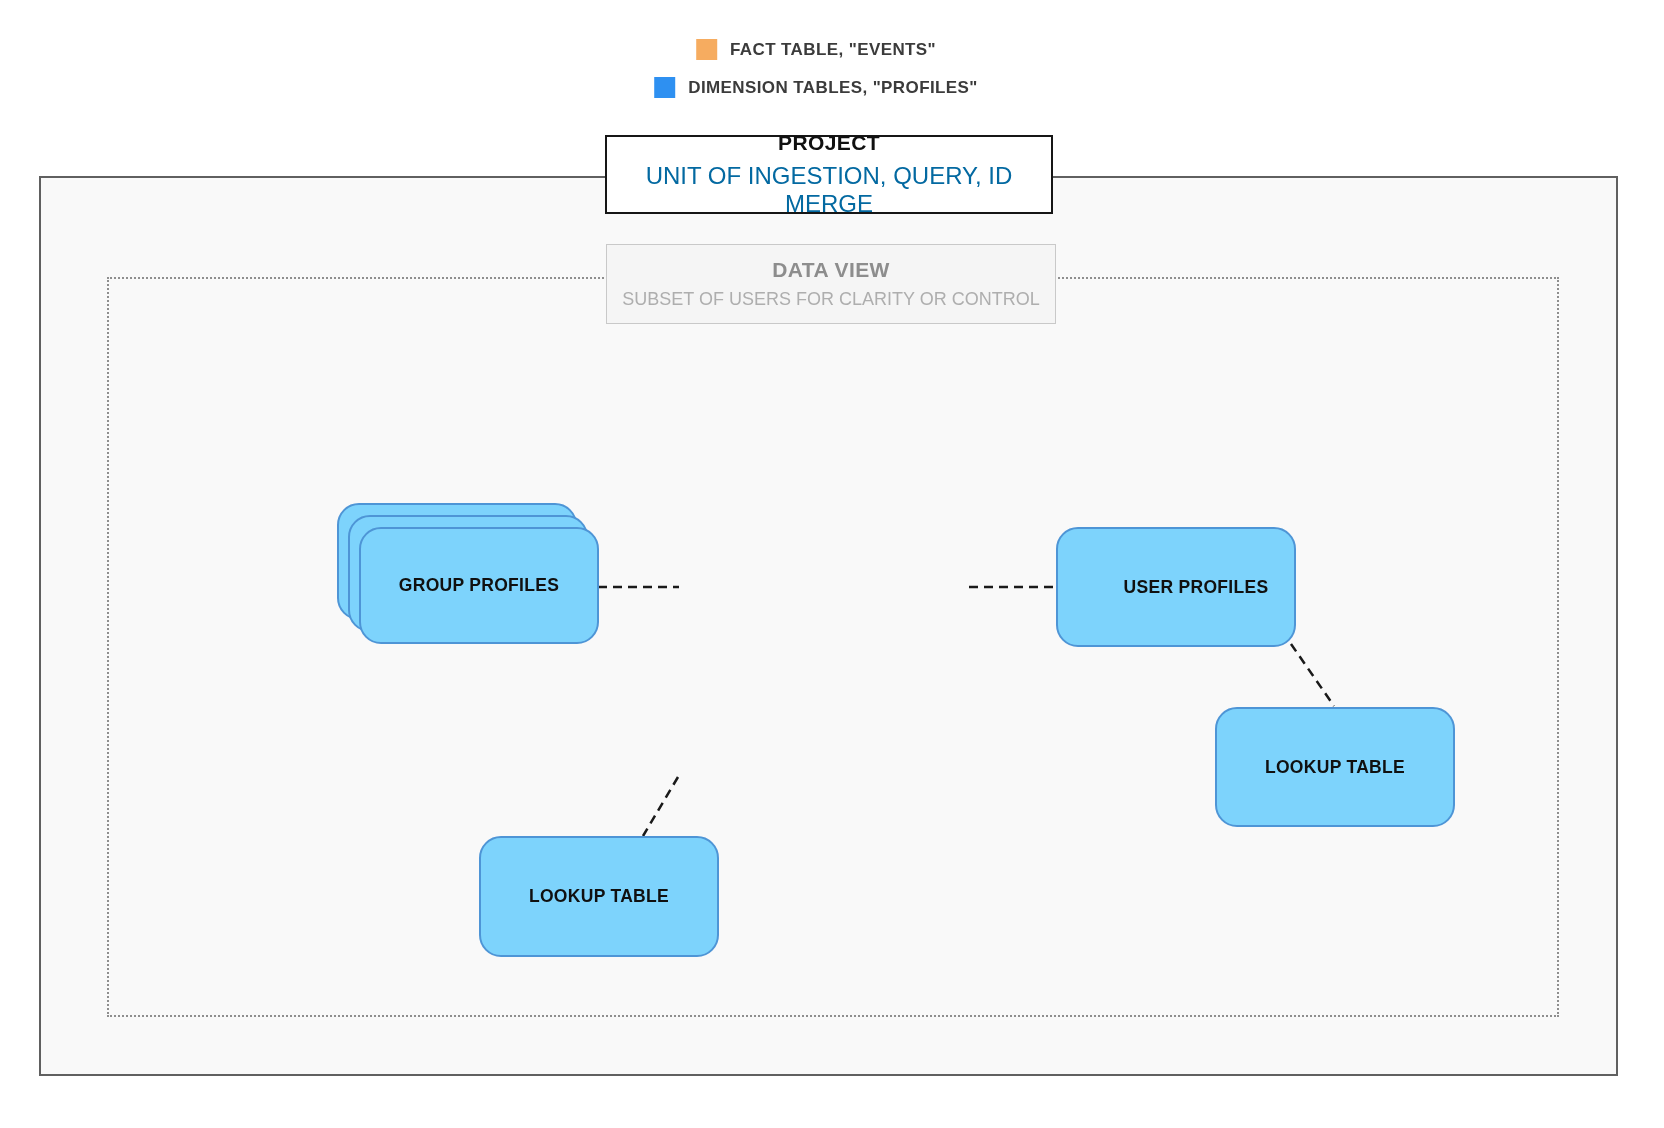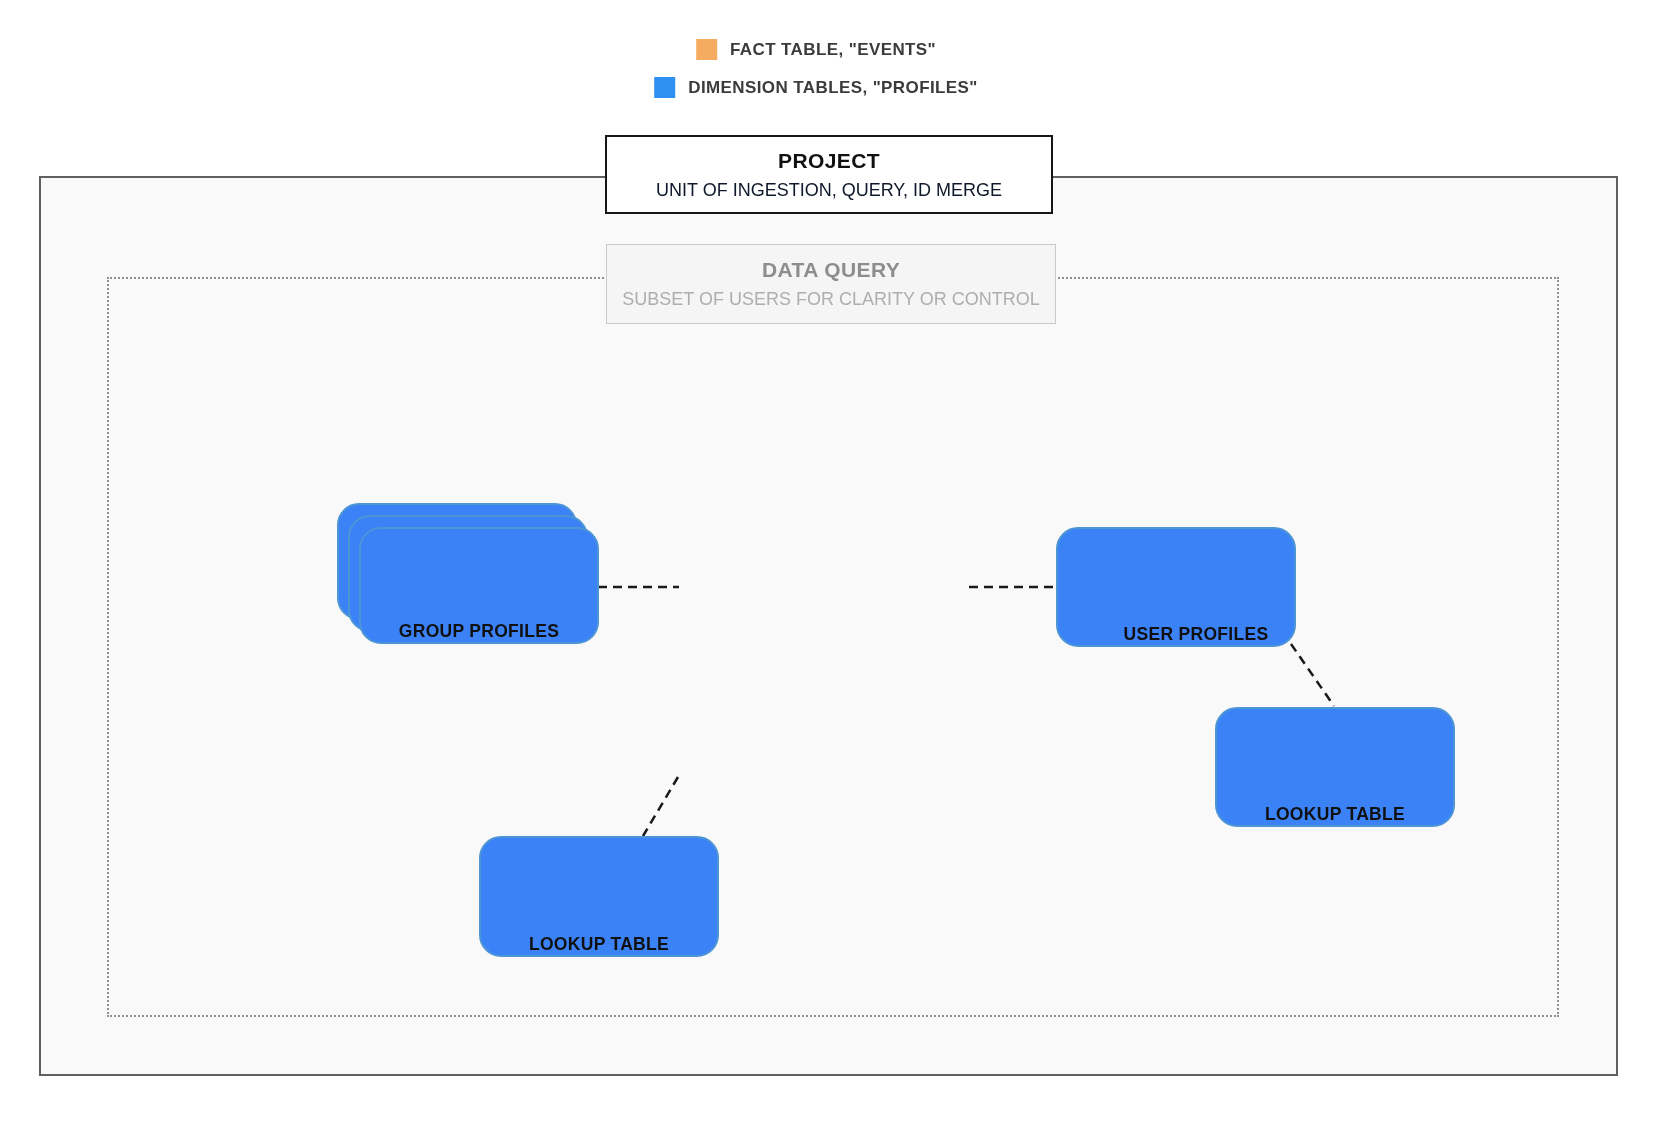--- a/index.html
+++ b/index.html
@@ -63,21 +63,21 @@
     text-align: center;
     z-index: 5;
   }
   .project-label {
     left: 605px; top: 135px;
     width: 448px; height: 79px;
     background: #ffffff;
     border: 2.5px solid #161616;
   }
   .project-title { font-size: 21px; font-weight: bold; color: #101010; letter-spacing: 0.4px; }
-  .project-subtitle { font-size: 18px; color: #0f172a; }
+  .project-subtitle { font-size: 24px; color: #0369a1; }
 
   .dataview-label {
     left: 606px; top: 244px;
     width: 450px; height: 80px;
     background: #f5f5f5;
     border: 1.5px solid #c9c9c9;
   }
   .dataview-title { font-size: 21px; font-weight: bold; color: #8d8d8d; letter-spacing: 0.4px; }
   .dataview-subtitle { font-size: 18px; color: #aeaeae; }
 
@@ -93,23 +93,23 @@
     stroke: #1a1a1a;
     stroke-width: 2.5;
     stroke-dasharray: 9 6;
     fill: none;
   }
 
   
   .node {
     position: absolute;
     display: flex;
-    align-items: flex-end;
+    align-items: center;
     justify-content: center;
-    background: #3b82f6;
+    background: #7dd3fc;
     font-size: 17.5px;
     font-weight: bold;
     color: #101010;
     letter-spacing: 0.3px;
     text-align: center;
     z-index: 7;
   }
   .fact-node {
     left: 679px; top: 395px;
     width: 290px; height: 381px;
@@ -143,21 +143,21 @@
   </div>
 
   <div class="outer-boundary"></div>
   <div class="dotted-boundary"></div>
 
   <div class="label-box project-label">
     <div class="project-title">PROJECT</div>
     <div class="project-subtitle">UNIT OF INGESTION, QUERY, ID MERGE</div>
   </div>
   <div class="label-box dataview-label">
-    <div class="dataview-title">DATA QUERY</div>
+    <div class="dataview-title">DATA VIEW</div>
     <div class="dataview-subtitle">SUBSET OF USERS FOR CLARITY OR CONTROL</div>
   </div>
 
   <svg class="connectors" viewBox="0 0 1664 1128" xmlns="http://www.w3.org/2000/svg">
     <path class="connector" d="M 598 587 L 679 587"></path>
     <path class="connector" d="M 969 587 L 1056 587"></path>
     <path class="connector" d="M 678 777 L 643 836"></path>
     <path class="connector" d="M 1291 644 L 1334 706"></path>
   </svg>
 

